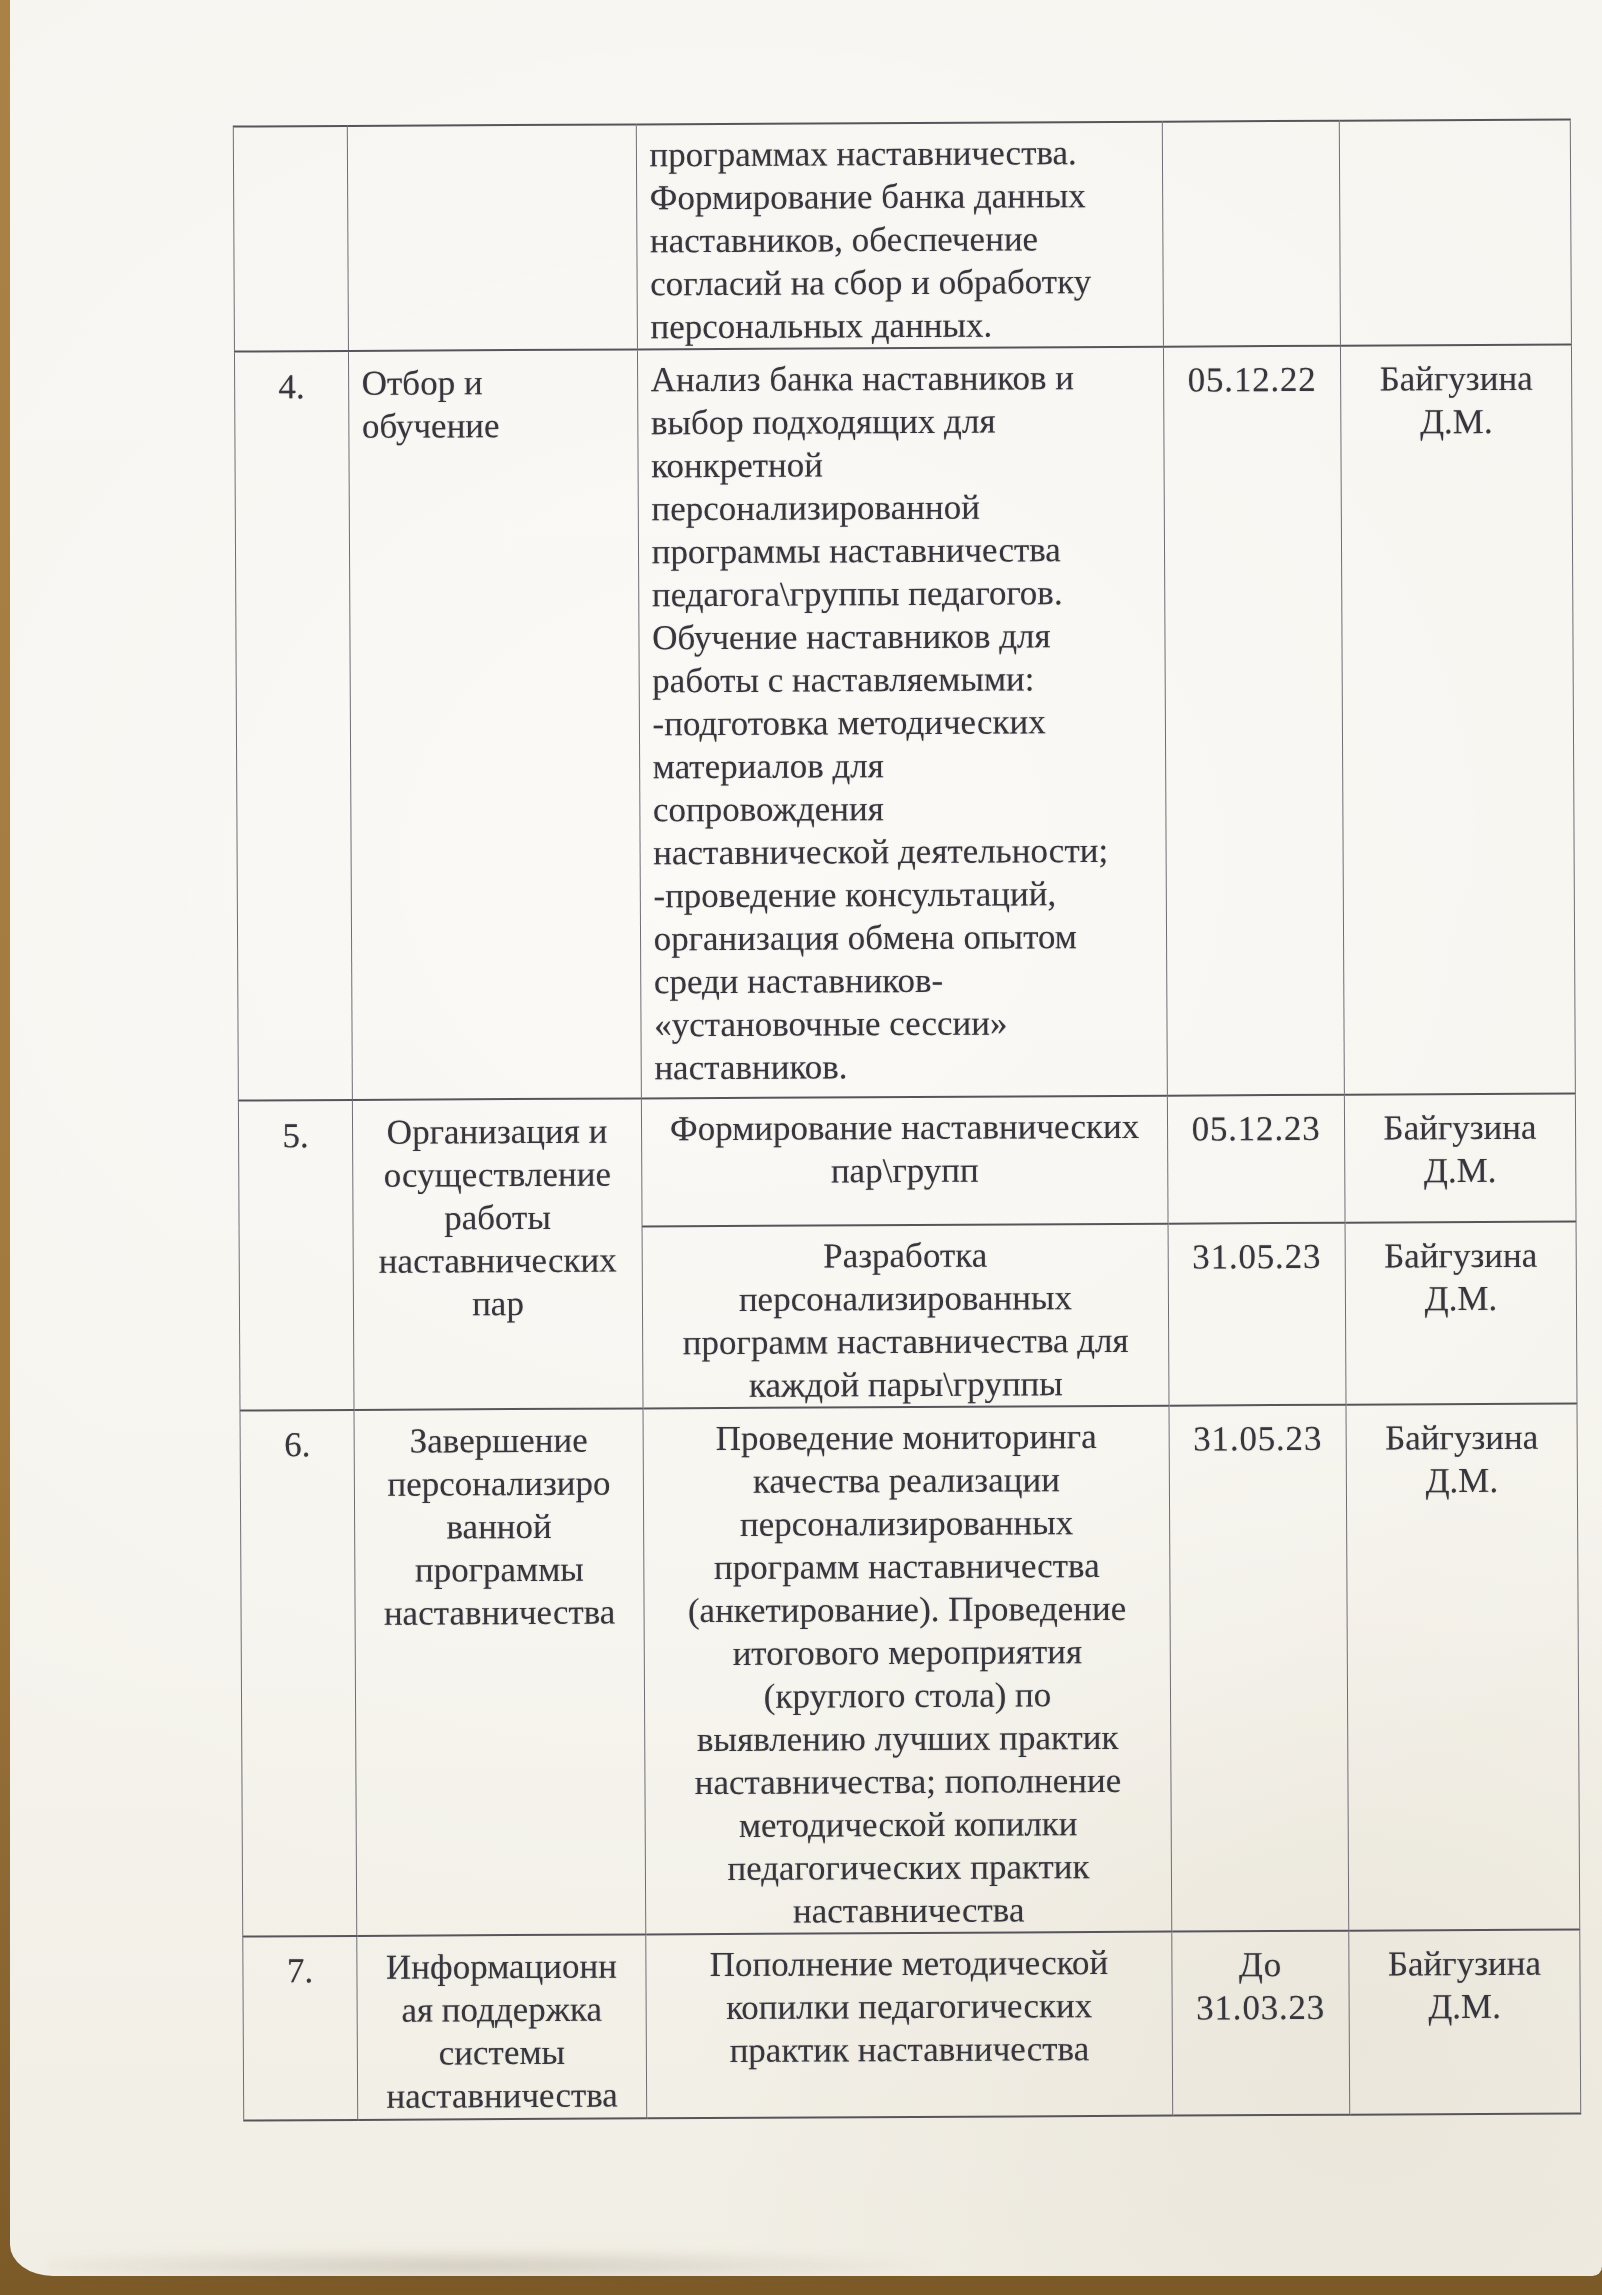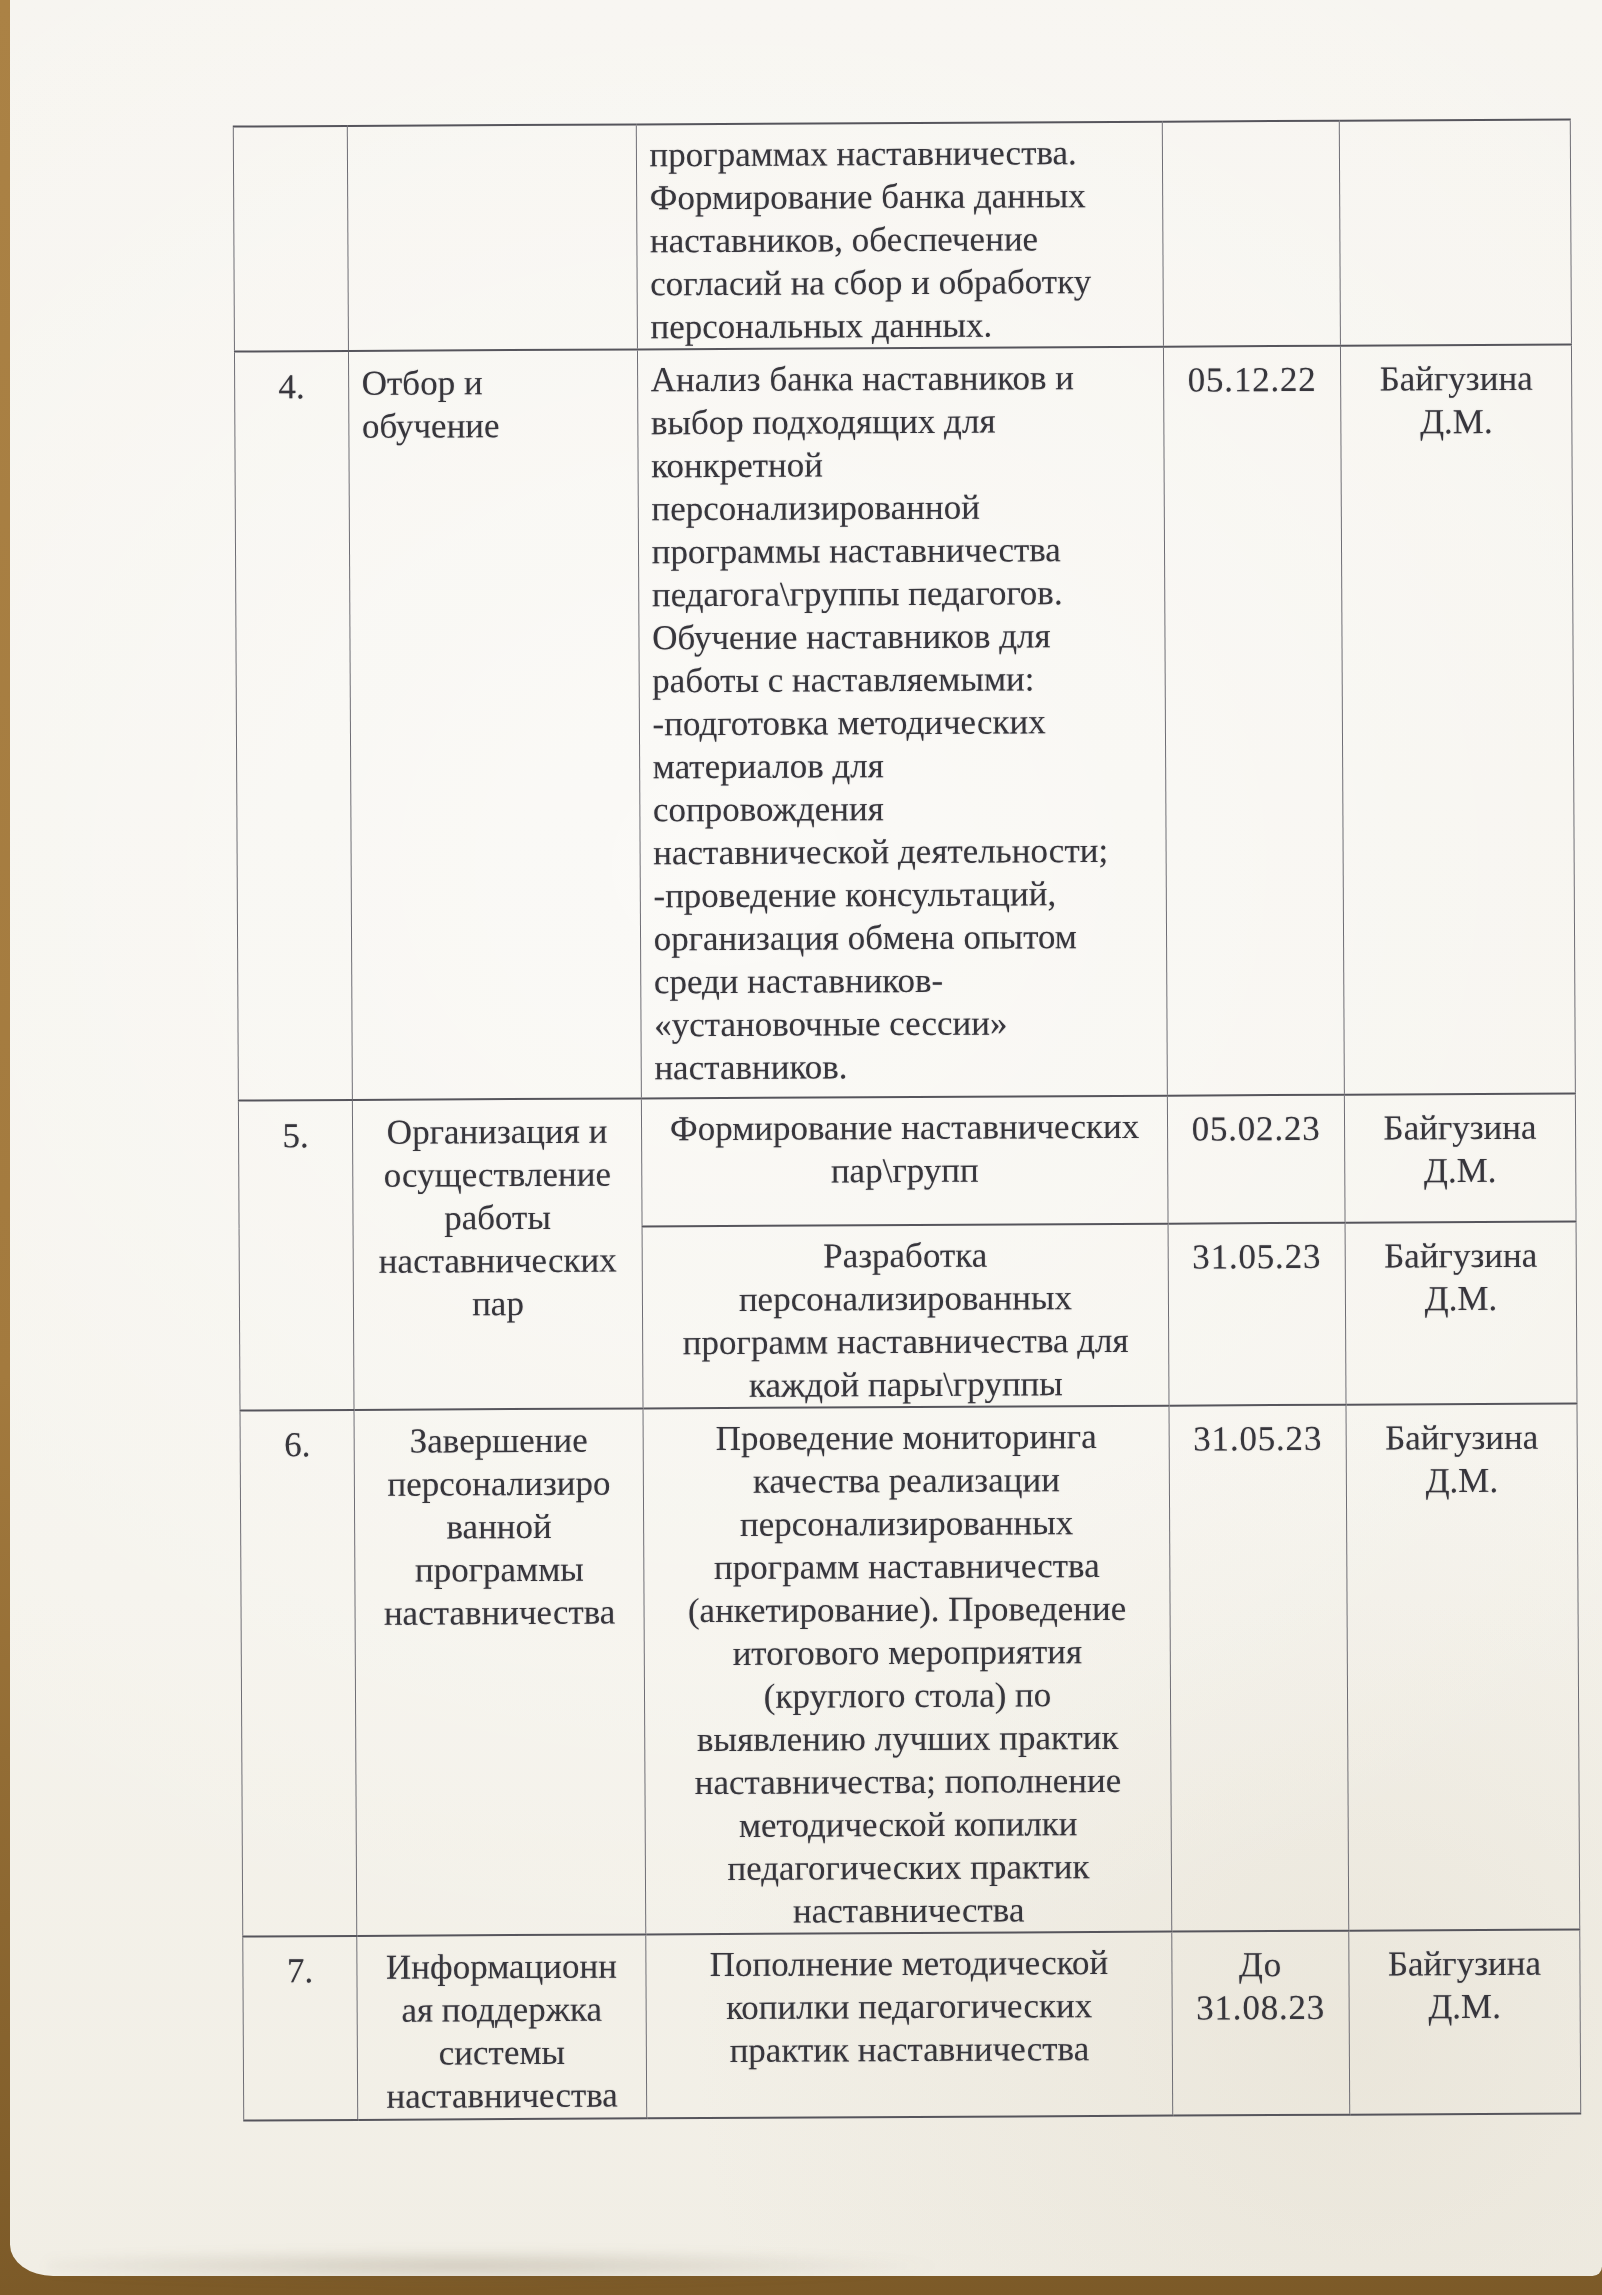--- a/index.html
+++ b/index.html
@@ -110,21 +110,21 @@
 
     <tr class="r5a">
       <td class="num" rowspan="2">5.</td>
       <td class="stage" rowspan="2">Организация и
 осуществление
 работы
 наставнических
 пар</td>
       <td class="desc">Формирование наставнических
 пар\групп</td>
-      <td class="date">05.02.23</td>
+      <td class="date">05.12.23</td>
       <td class="resp">Байгузина
 Д.М.</td>
     </tr>
     <tr class="r5b">
       <td class="desc">Разработка
 персонализированных
 программ наставничества для
 каждой пары\группы</td>
       <td class="date">31.05.23</td>
       <td class="resp">Байгузина
@@ -158,19 +158,19 @@
     <tr class="r7">
       <td class="num">7.</td>
       <td class="stage">Информационн
 ая поддержка
 системы
 наставничества</td>
       <td class="desc">Пополнение методической
 копилки педагогических
 практик наставничества</td>
       <td class="date">До
-31.08.23</td>
+31.03.23</td>
       <td class="resp">Байгузина
 Д.М.</td>
     </tr>
   </tbody>
 </table>
 
 
 </body></html>

